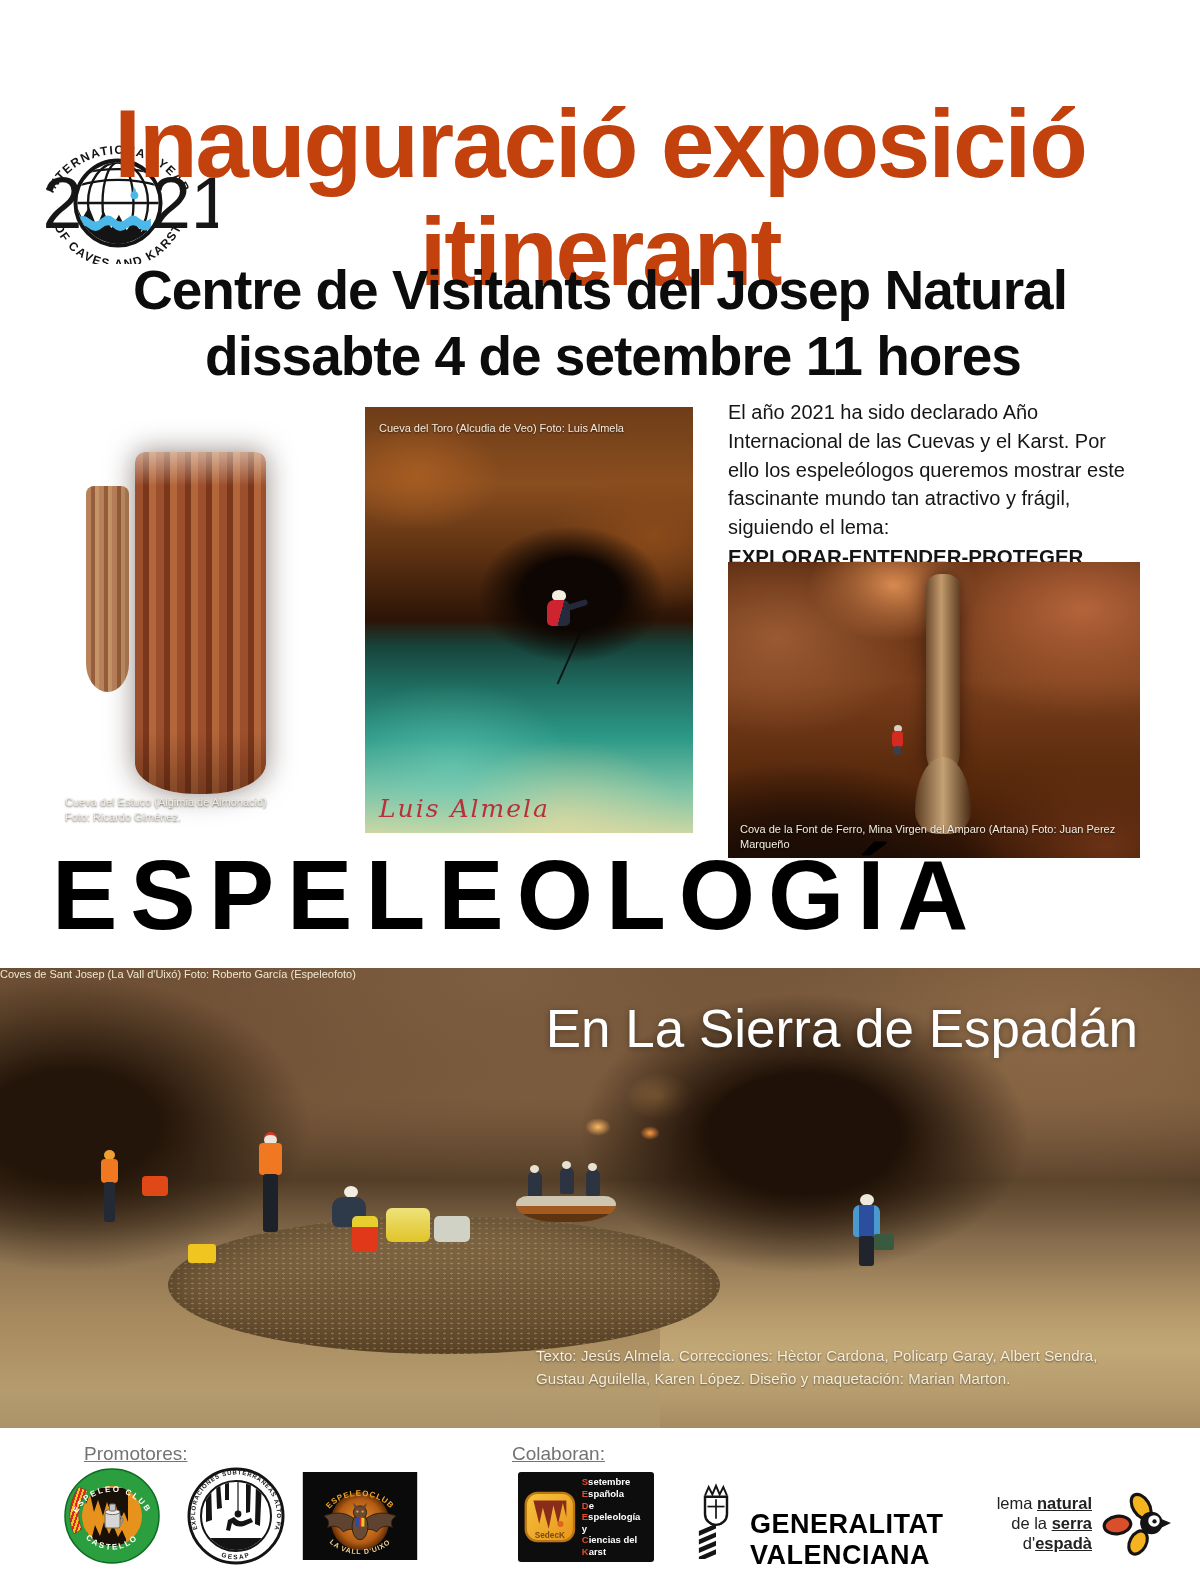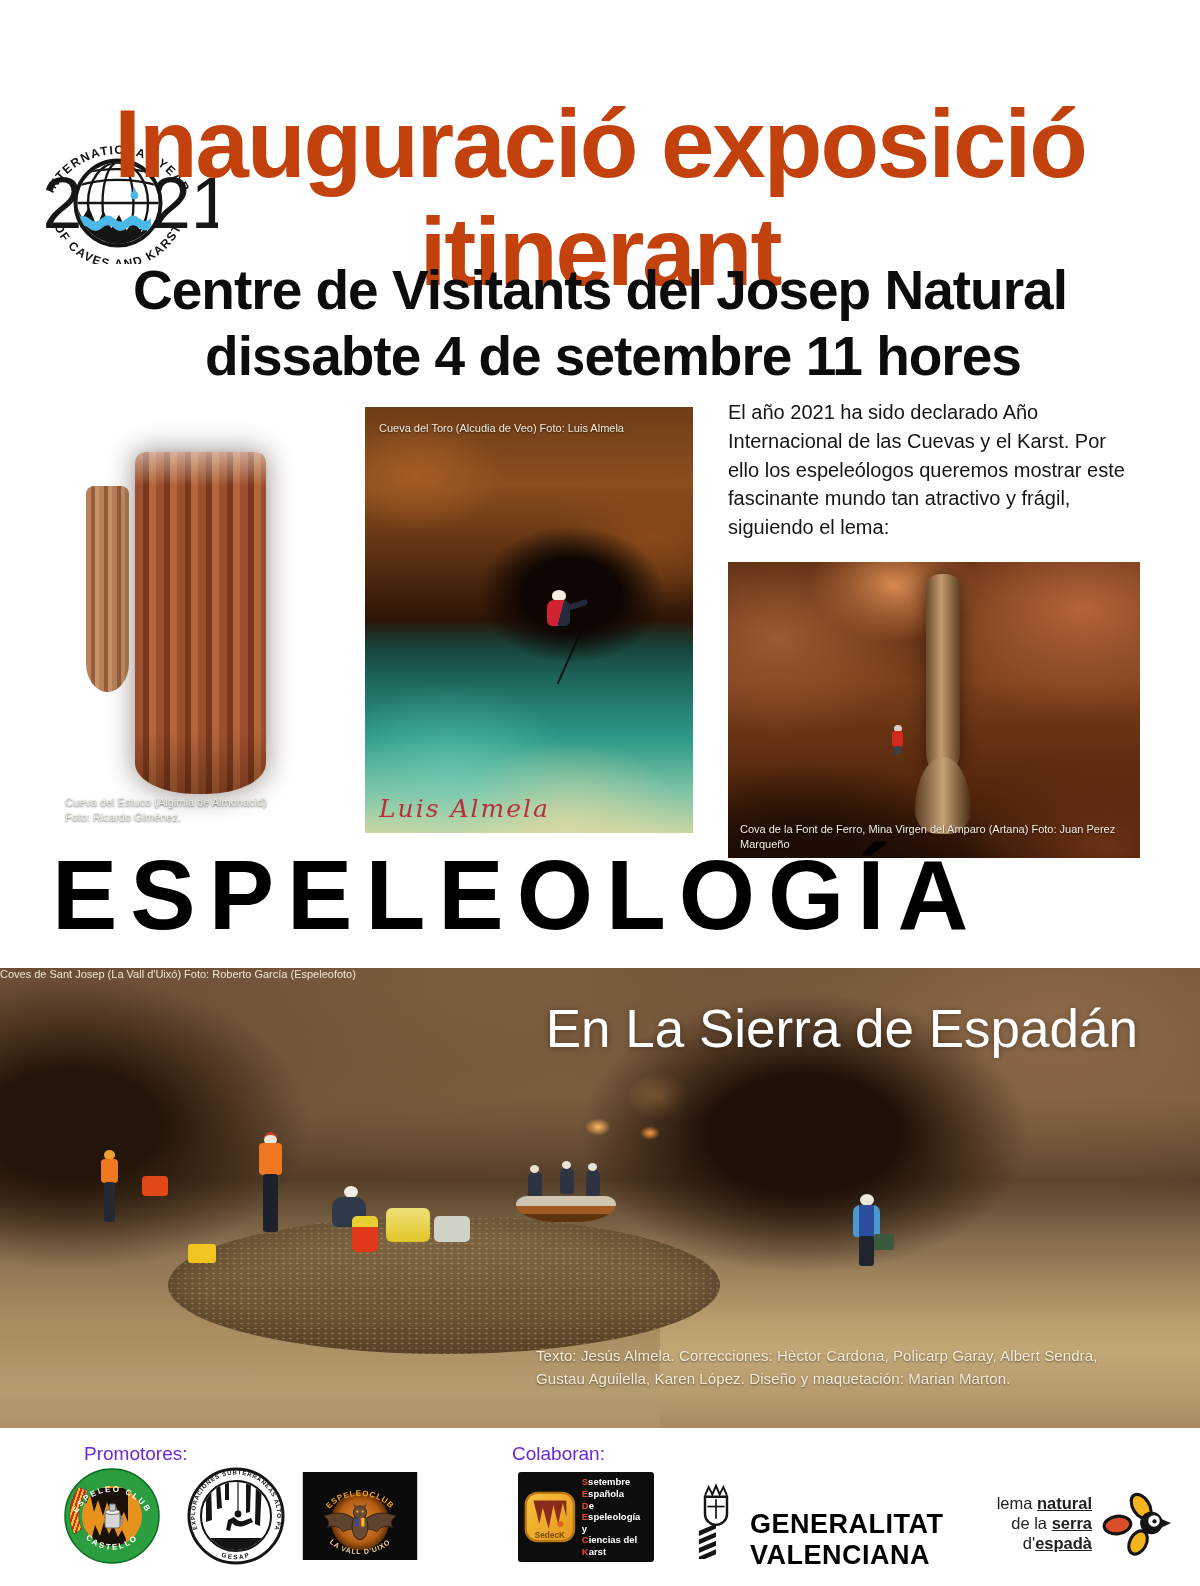--- a/index.html
+++ b/index.html
@@ -120,21 +120,21 @@
   .boat .crew:before{content:"";position:absolute;left:2px;top:-7px;width:9px;height:8px;background:#e8e2d2;border-radius:50%;}
   .tunnel-glow{position:absolute;border-radius:50%;}
 
   .subtitle{position:absolute;right:62px;top:30px;font-size:53px;color:#ffffff;font-weight:400;
     text-shadow:0 1px 6px rgba(0,0,0,.35);letter-spacing:0;}
   .credits{position:absolute;left:536px;top:376px;width:608px;font-size:15px;line-height:1.55;color:#f5edd9;
     text-shadow:0 1px 2px rgba(0,0,0,.5);letter-spacing:.1px;}
   .bigphoto figcaption{left:62px;top:420px;font-size:11px;color:#efe7d3;}
 
   
-  .footer-label{position:absolute;font-size:19px;color:#6d28d9;}
+  .footer-label{position:absolute;font-size:19px;color:#737373;text-decoration:underline;}
   .lbl-prom{left:84px;top:1443px;}
   .lbl-col{left:512px;top:1443px;}
   .logo{position:absolute;}
   .logo-ecc{left:62px;top:1466px;width:100px;height:100px;}
   .logo-gesap{left:186px;top:1466px;width:100px;height:100px;}
   .logo-lv{left:302px;top:1472px;width:116px;height:88px;}
   .logo-sedeck{left:518px;top:1472px;width:136px;height:90px;background:#0d0d0d;border-radius:3px;
     display:flex;align-items:center;gap:6px;padding:0 6px;box-sizing:border-box;}
   .sed-lines{font-size:9.5px;font-weight:bold;color:#fff;line-height:1.22;}
   .sed-lines .ini{color:#e04b2a;}
@@ -199,20 +199,21 @@
 
   <figure class="photo photo-estuco">
     <div class="curtain-left"></div>
     <div class="curtain-main"></div>
     <figcaption><span>Cueva del Estuco (Algimia de Almonacid)</span><br>
       <span>Foto: Ricardo Giménez.</span></figcaption>
   </figure>
 
   <div class="intro">
     <p>El año 2021 ha sido declarado Año Internacional de las Cuevas y el Karst. Por ello los espeleólogos queremos mostrar este fascinante mundo tan atractivo y frágil, siguiendo el lema:</p>
+    <p class="motto">EXPLORAR-ENTENDER-PROTEGER</p>
   </div>
 
   <figure class="photo photo-ferro">
     <div class="column"></div>
     <div class="column-base"></div>
     <div class="caver-red">
       <div class="helmet"></div>
       <div class="body"></div>
       <div class="legs"></div>
     </div>

